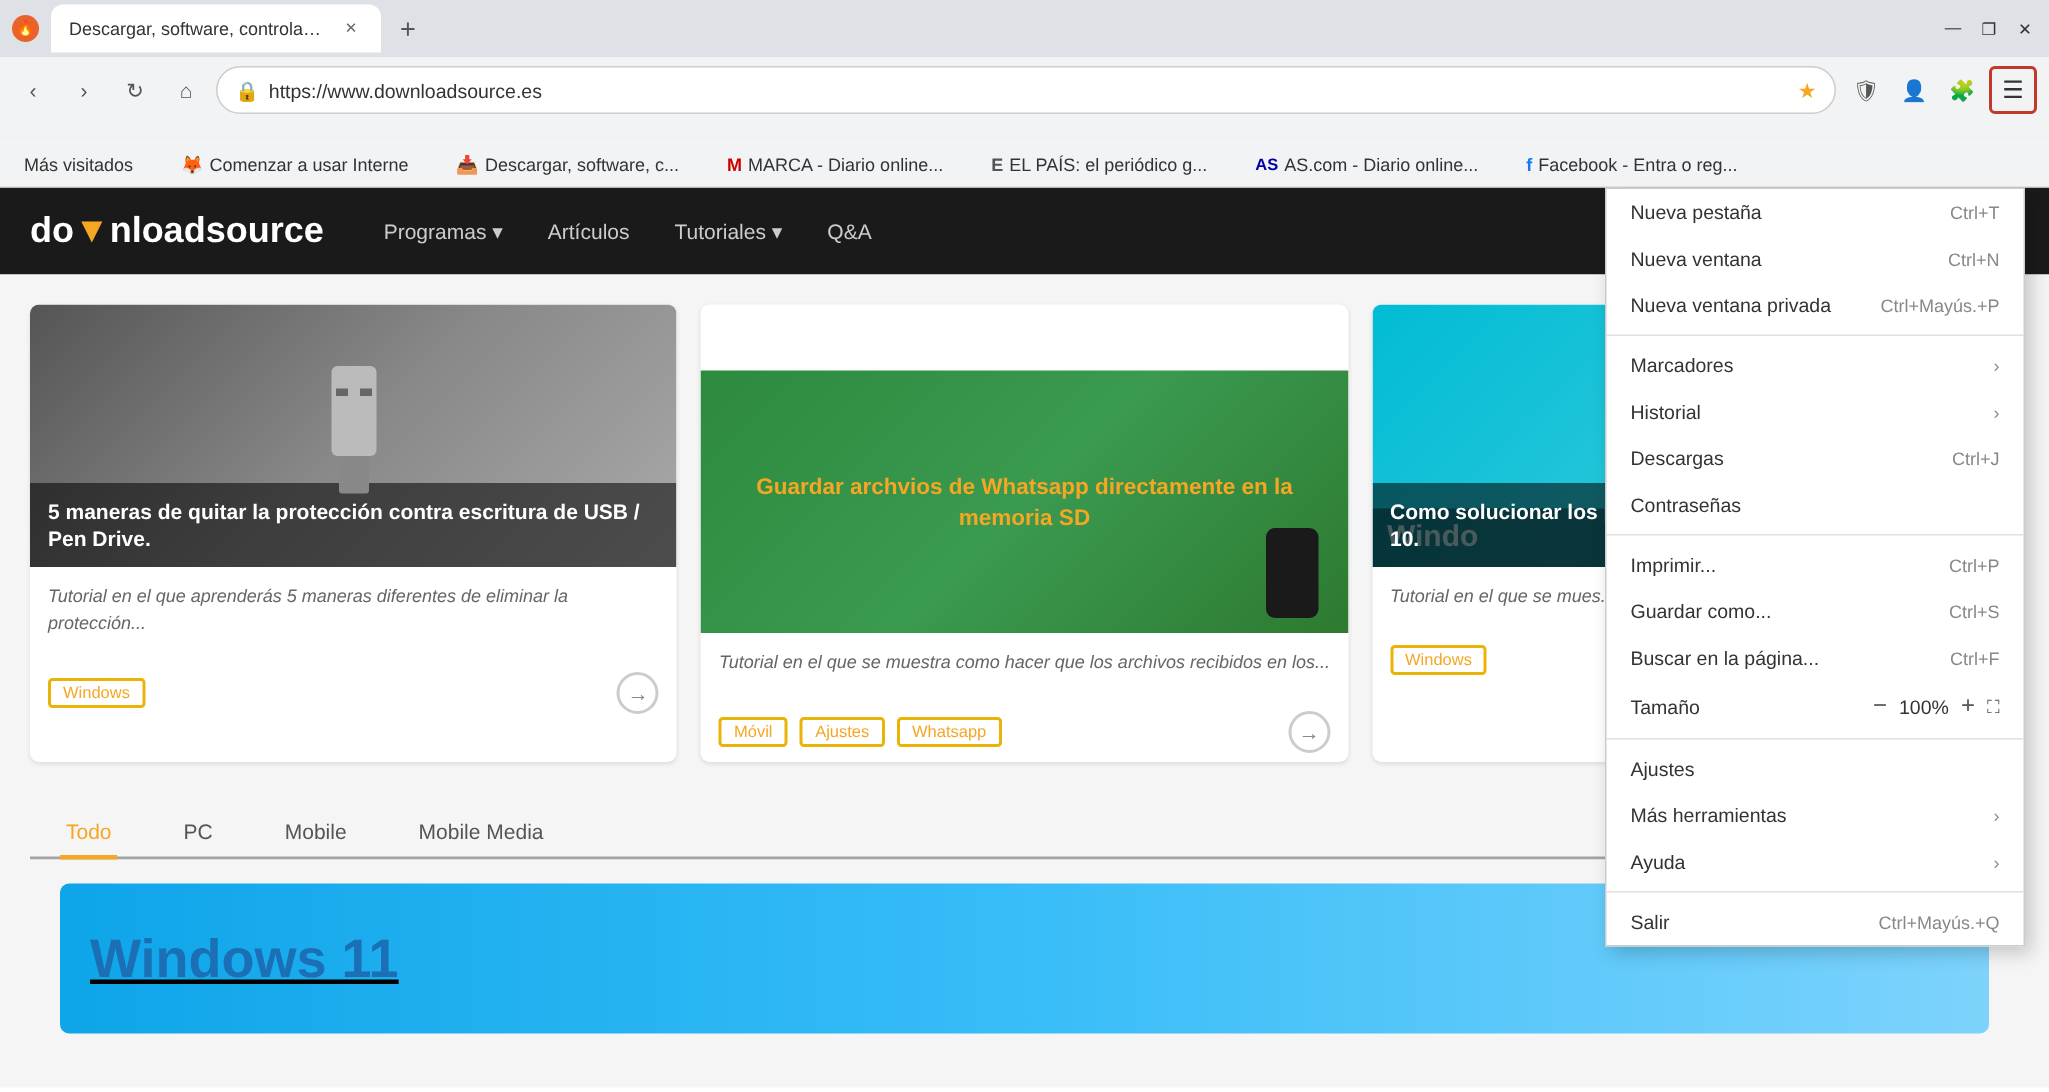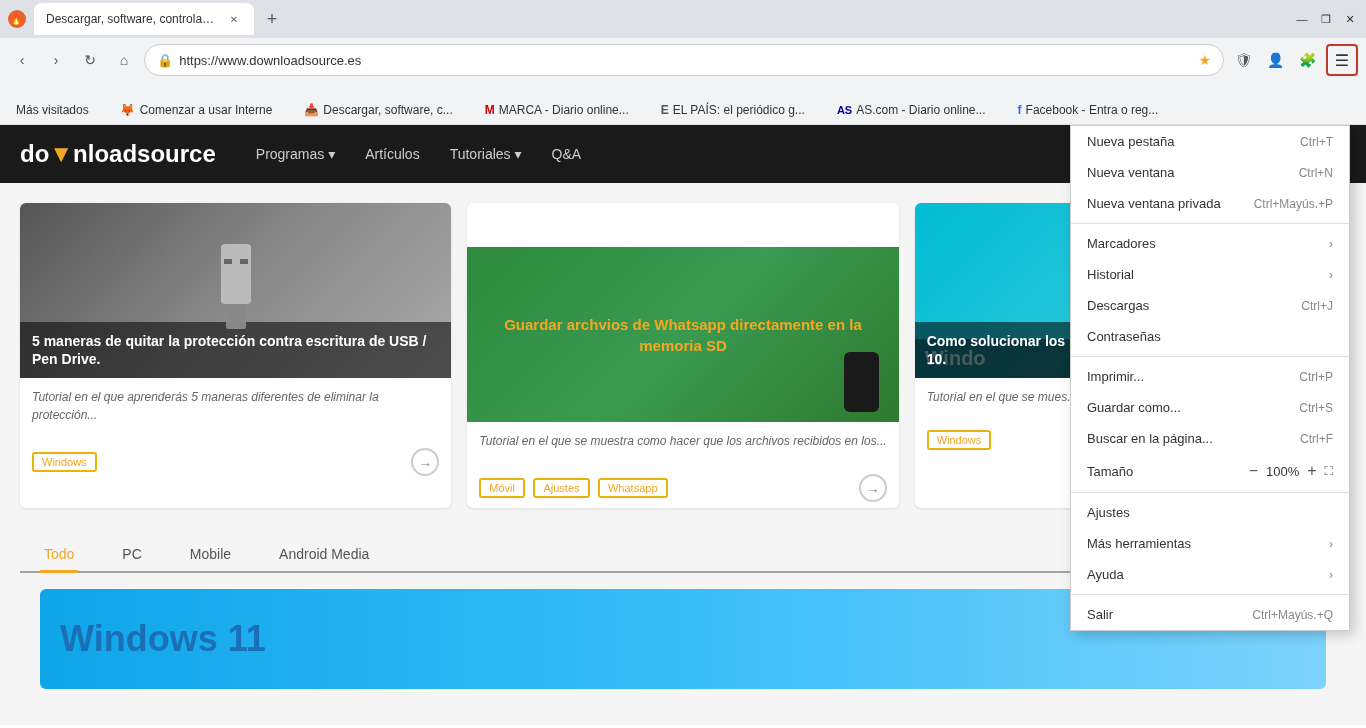--- a/index.html
+++ b/index.html
@@ -51,21 +51,21 @@
     .card-body { padding: 10px 12px; }
     .card-desc { font-size: 12px; color: #666; line-height: 1.5; margin-bottom: 8px; font-style: italic; }
     .card-footer { display: flex; align-items: center; justify-content: space-between; padding: 6px 12px; }
     .tag { display: inline-block; border: 2px solid #eab308; color: #f5a623; font-size: 11px; padding: 2px 8px; border-radius: 3px; margin-right: 4px; }
     .arrow-btn { width: 28px; height: 28px; border-radius: 50%; border: 2px solid #ccc; display: flex; align-items: center; justify-content: center; font-size: 14px; color: #888; cursor: pointer; }
 
     .tabs-section { background: #f5f5f5; padding: 10px 20px 0; display: flex; gap: 40px; border-bottom: 2px solid #a3a3a3; }
     .tab-item { padding: 8px 4px; font-size: 14px; color: #555; cursor: pointer; border-bottom: 3px solid transparent; margin-bottom: -2px; }
     .tab-item.active { color: #f5a623; border-bottom-color: #f5a623; }
 
-    .bottom-section { background: #f5f5f5; padding: 16px 20px; }
+    .bottom-section { background: #f5f5f5; padding: 16px 20px; text-decoration: underline; }
     .windows11-card { width: 100%; height: 100px; border-radius: 6px; overflow: hidden; background: linear-gradient(90deg, #0ea5e9 0%, #38bdf8 50%, #7dd3fc 100%); display: flex; align-items: center; padding: 0 20px; }
     .windows11-text { font-size: 36px; font-weight: bold; color: #1a6fb5; }
 
     
     .context-menu-overlay { position: absolute; top: 0; right: 16px; width: 280px; background: #fff; border: 1px solid #ccc; box-shadow: 4px 4px 12px rgba(0,0,0,0.2); z-index: 1000; font-size: 13px; }
     .menu-item { display: flex; align-items: center; justify-content: space-between; padding: 8px 16px; cursor: pointer; color: #333; }
     .menu-item.highlighted { background: #ffe0e0; border: 2px solid #c0392b; }
     .menu-item-label { flex: 1; }
     .menu-shortcut { color: #888; font-size: 12px; }
     .menu-arrow { color: #888; font-size: 12px; }
@@ -243,21 +243,21 @@
             <span class="tag">Windows</span>
           </div>
         </div>
       </div>
     </div>
 
     <div class="tabs-section">
       <div class="tab-item active">Todo</div>
       <div class="tab-item">PC</div>
       <div class="tab-item">Mobile</div>
-      <div class="tab-item">Android Media</div>
+      <div class="tab-item">Mobile Media</div>
     </div>
 
     <div class="bottom-section">
       <div class="windows11-card">
         <span class="windows11-text">Windows 11</span>
       </div>
     </div>
   </div>
 
   <div class="context-menu-overlay" style="top: 0;">

